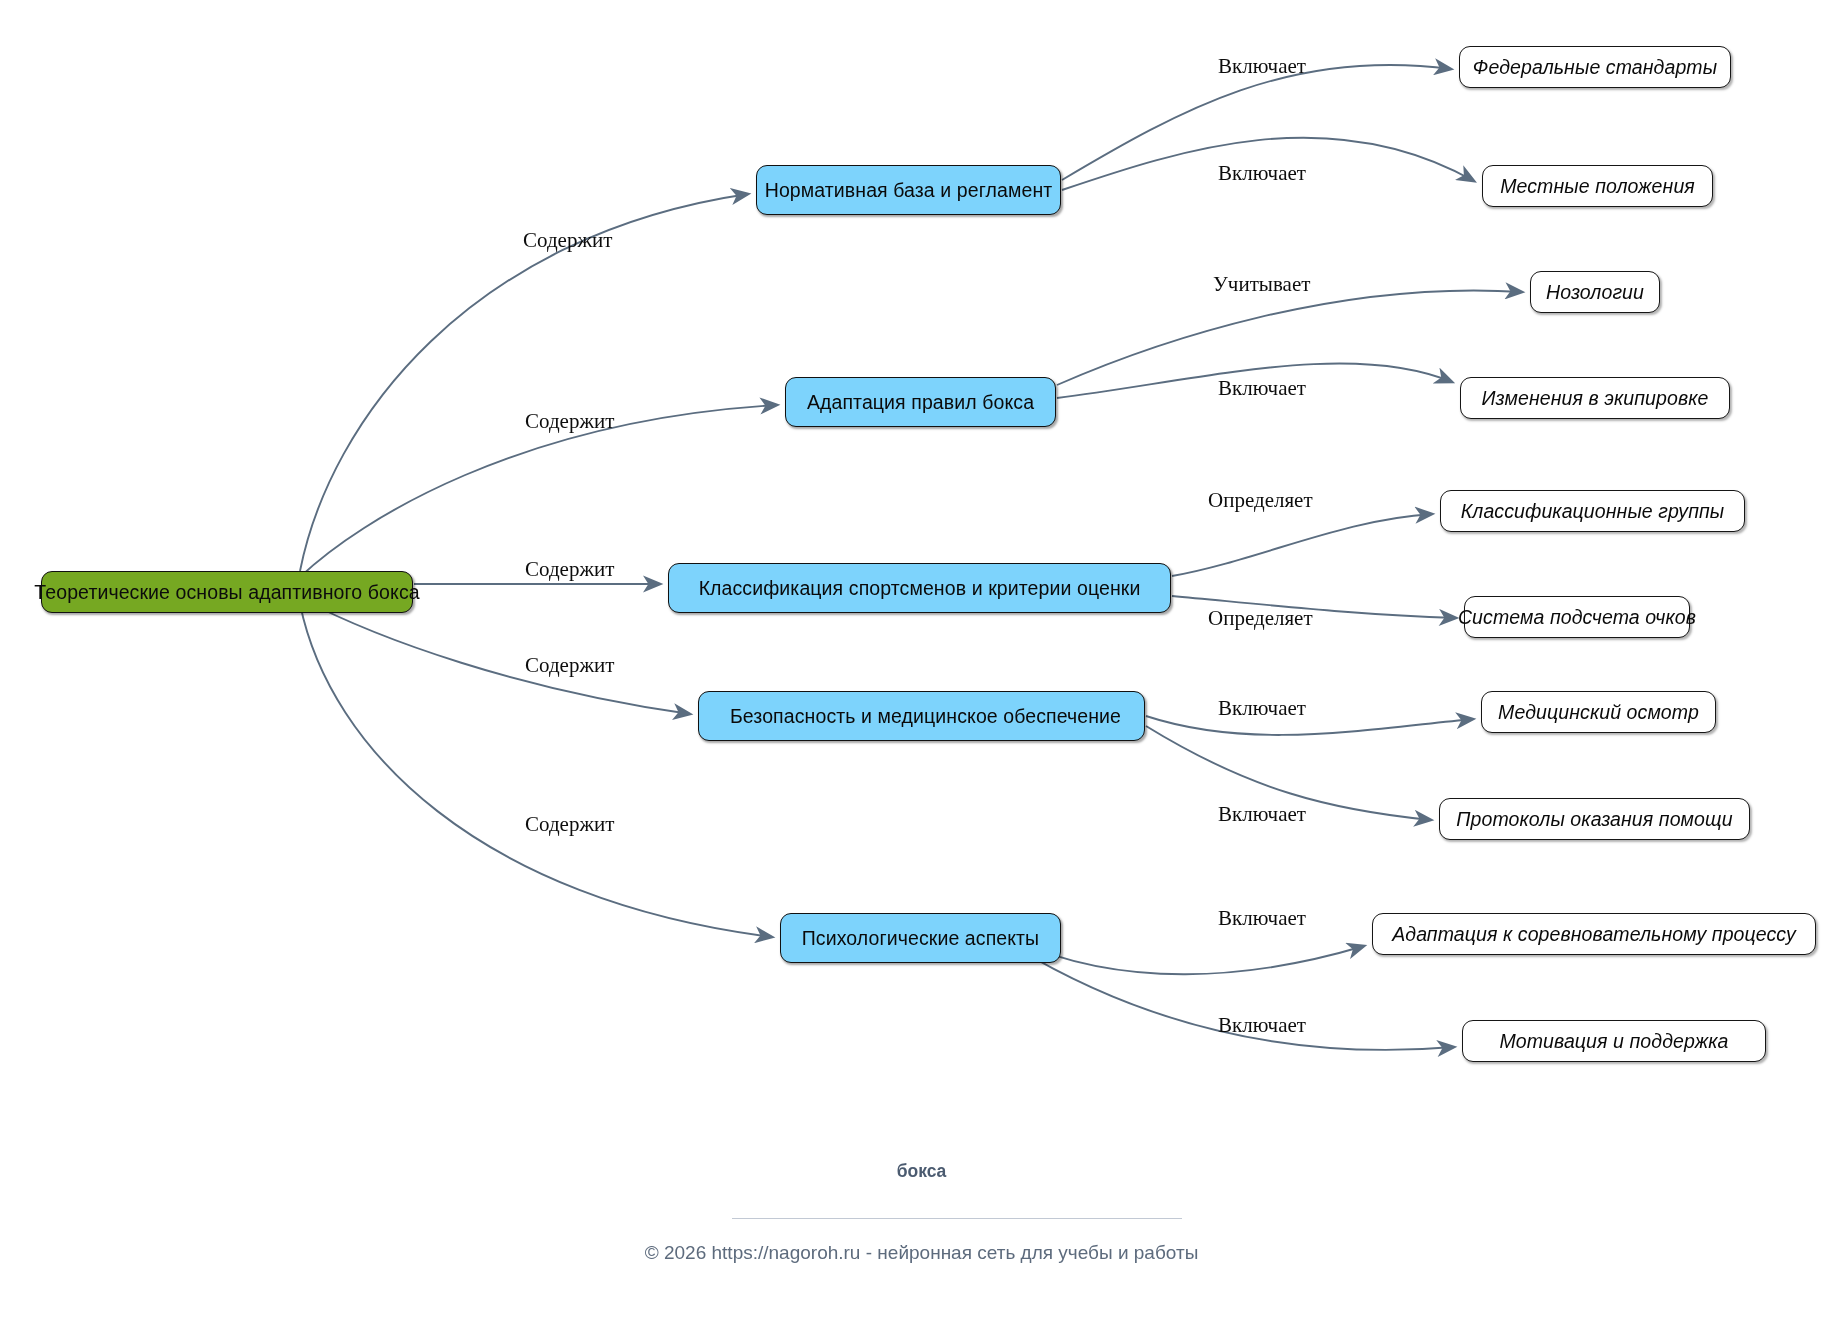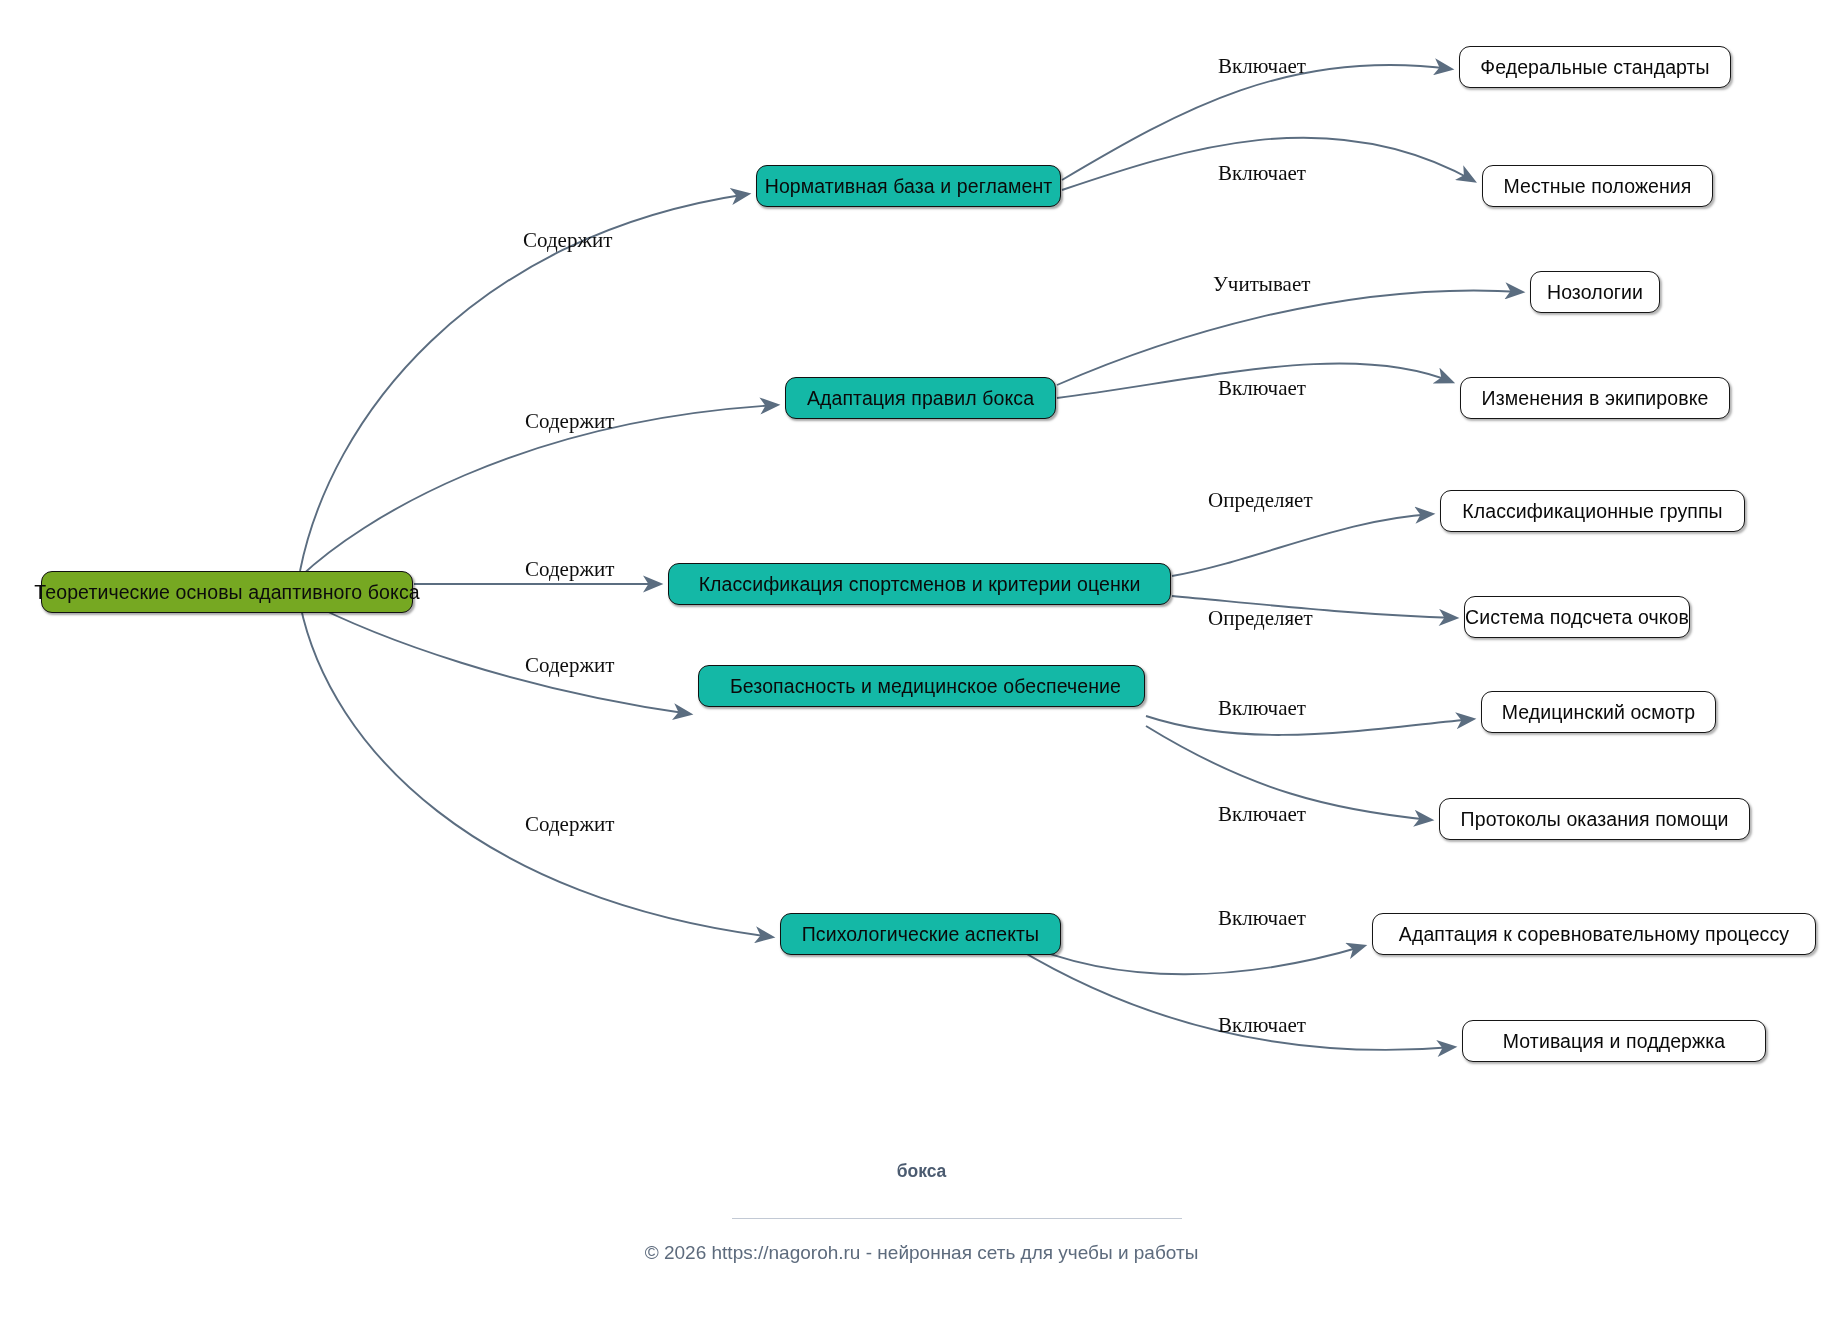--- a/index.html
+++ b/index.html
@@ -39,36 +39,37 @@
   .node-root {
     background: #76a822;
     border: 1.6px solid #111111;
     border-radius: 11px;
     color: #0c0c0c;
     font-size: 19.5px;
     height: 42px;
     box-shadow: 1.5px 2px 2.2px rgba(0,0,0,0.35);
   }
   .node-branch {
-    background: #14b8a6;
+    background: #7dd3fc;
     border: 1.6px solid #111111;
     border-radius: 11px;
     color: #0a0a0a;
     font-size: 19.5px;
-    height: 42px;
+    height: 50px;
     box-shadow: 1.5px 2px 2.2px rgba(0,0,0,0.35);
   }
   .node-leaf {
     background: #ffffff;
     border: 1.6px solid #161616;
     border-radius: 11px;
     color: #0a0a0a;
     font-size: 19.5px;
     height: 42px;
     box-shadow: 1.5px 2px 2.2px rgba(0,0,0,0.30);
+    font-style: italic;
   }
   .edge-label {
     position: absolute;
     font-family: "Liberation Serif", serif;
     font-size: 21px;
     color: #0d0d0d;
     white-space: nowrap;
     line-height: 1;
   }
   .footer {
@@ -179,21 +180,21 @@
   <div class="node node-leaf" style="left:1440px; top:490px; width:305px;">
     <span>Классификационные группы</span>
   </div>
   <div class="edge-label" style="left:1208px; top:490px;">Определяет</div>
 
   <div class="node node-leaf" style="left:1464px; top:596px; width:226px;">
     <span>Система подсчета очков</span>
   </div>
   <div class="edge-label" style="left:1208px; top:608px;">Определяет</div>
 
-  <div class="node node-branch" style="left:698px; top:665px; width:447px;padding-left:8px;">
+  <div class="node node-branch" style="left:698px; top:691px; width:447px;padding-left:8px;">
     <span>Безопасность и медицинское обеспечение</span>
   </div>
   <div class="edge-label" style="left:525px; top:655px;">Содержит</div>
 
   <div class="node node-leaf" style="left:1481px; top:691px; width:235px;">
     <span>Медицинский осмотр</span>
   </div>
   <div class="edge-label" style="left:1218px; top:698px;">Включает</div>
 
   <div class="node node-leaf" style="left:1439px; top:798px; width:311px;">

